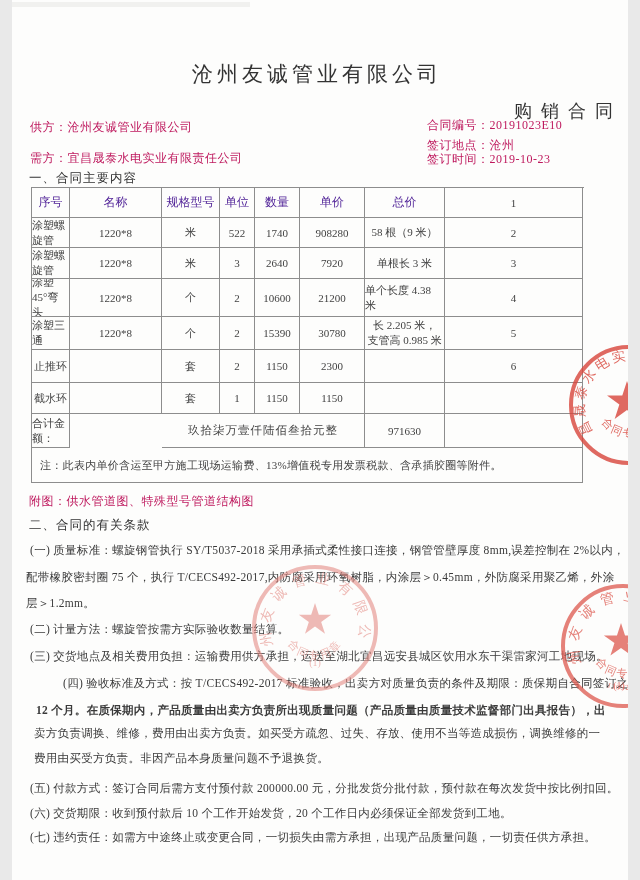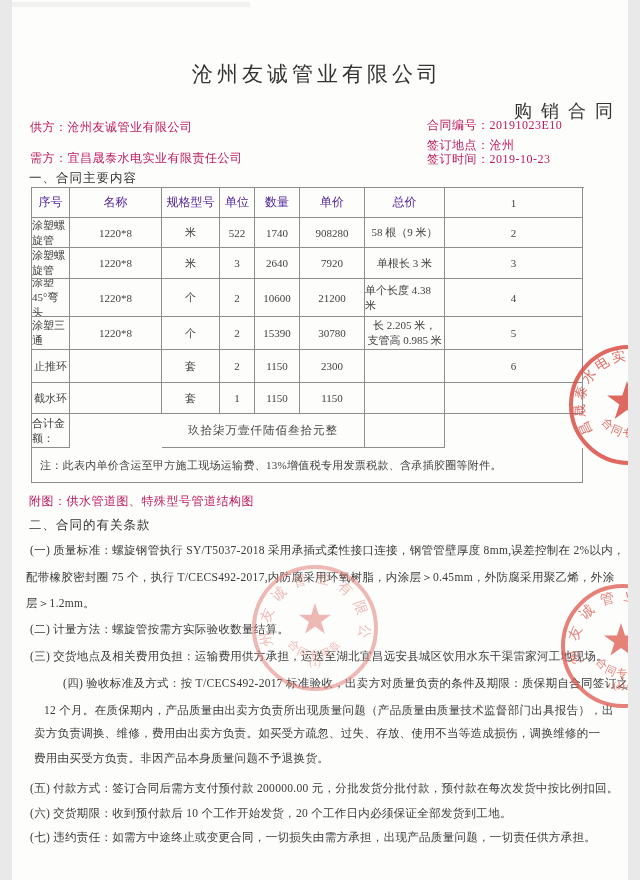--- a/index.html
+++ b/index.html
@@ -30,21 +30,21 @@
     font-size:11px;color:#424242;overflow:hidden;
   }
   .c.h{font-size:12px;color:#4c1d95;}
   .c.span4{grid-column:3 / span 4;letter-spacing:1px;font-size:11.5px;}
   .c.notecell{grid-column:1 / -1;justify-content:flex-start;padding-left:8px;font-size:11px;letter-spacing:0.3px;}
   .rk{line-height:15px;text-align:center;}
   
   .clause{position:absolute;font-size:11.5px;color:#3a3a3a;letter-spacing:0.3px;white-space:nowrap;}
   .m0{left:18px;}
   .m1{left:14px;}
-  .m2{left:32px;}
+  .m2{left:24px;font-weight:bold;}
   .m3{left:22px;}
   .stamps{position:absolute;left:0;top:0;pointer-events:none;}
   .stamps text{font-family:"Liberation Serif","DejaVu Serif",serif;}
 </style>
 </head>
 <body>
 
 <div class="page">
   <div class="scan-edge"></div>
 
@@ -124,20 +124,21 @@
     <div class="c"></div>
     <div class="c">套</div>
     <div class="c">1</div>
     <div class="c">1150</div>
     <div class="c">1150</div>
     <div class="c"></div>
 
     <div class="c"></div>
     <div class="c">合计金额：</div>
     <div class="c span4">玖拾柒万壹仟陆佰叁拾元整</div>
+    <div class="c">971630</div>
     <div class="c"></div>
 
     <div class="c notecell">注：此表内单价含运至甲方施工现场运输费、13%增值税专用发票税款、含承插胶圈等附件。</div>
   </div>
 
   <div class="abs meta" style="left:17px;top:493px;">附图：供水管道图、特殊型号管道结构图</div>
 
   <div class="abs sec-heading" style="left:17px;top:517px;">二、合同的有关条款</div>
 
   <div class="clause m0" style="top:543px;">(一) 质量标准：螺旋钢管执行 SY/T5037-2018 采用承插式柔性接口连接，钢管管壁厚度 8mm,误差控制在 2%以内，</div>

